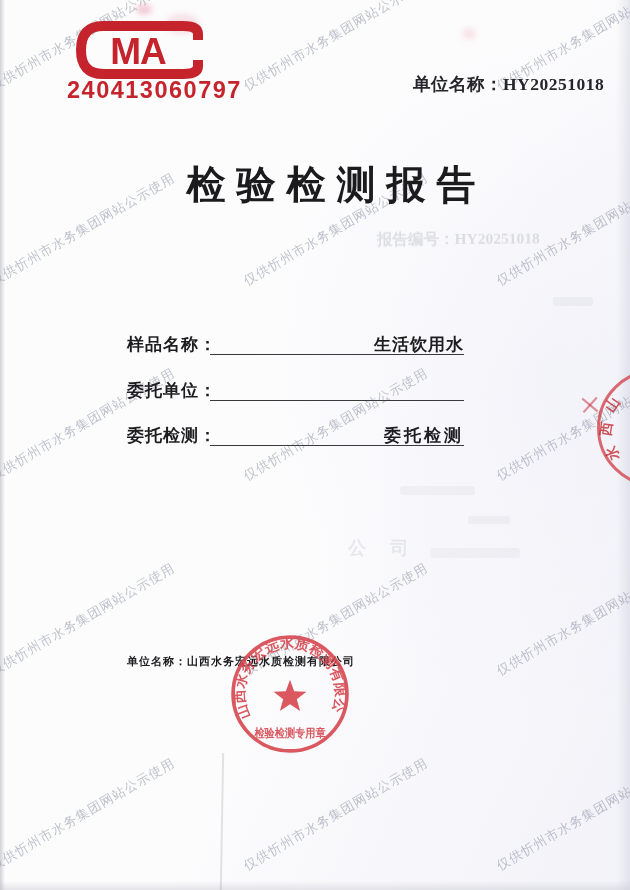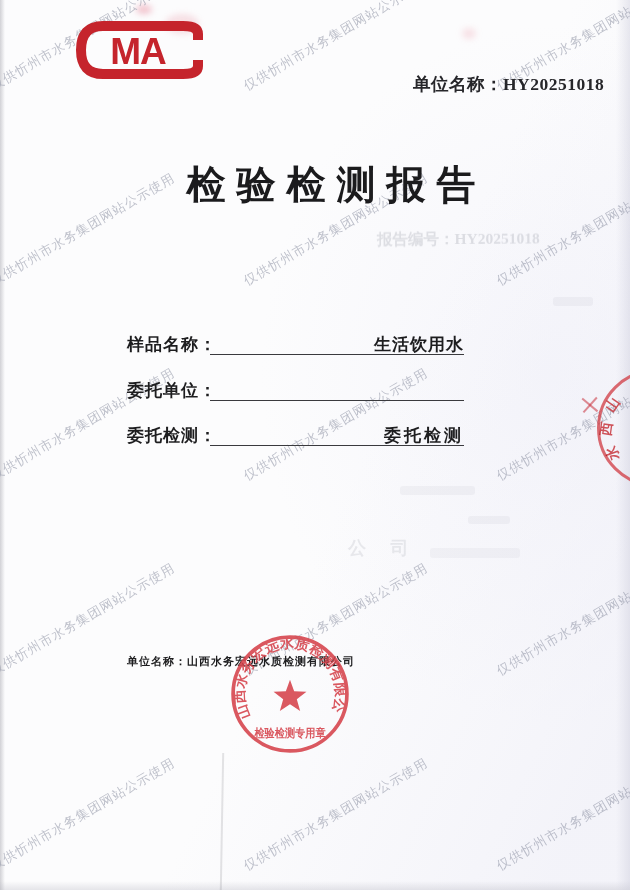--- a/index.html
+++ b/index.html
@@ -128,20 +128,21 @@
       <span class="wm" style="left: 245px; top: 858px; color: rgb(130, 135, 154);">仅供忻州市水务集团网站公示使用</span>
       <span class="wm" style="left: 498px; top: 858px; color: rgb(130, 135, 154);">仅供忻州市水务集团网站公示使用</span>
     </div>
 
   <div class="layer" id="content-layer">
 
     <svg class="cma-logo" width="132" height="62" viewBox="0 0 132 62">
       <path d="M 124 21 L 124 15 Q 124 7 109 7 L 29 7 Q 7 7 7 31 Q 7 55 29 55 L 109 55 Q 124 55 124 47 L 124 41" fill="none" stroke="#c5242c" stroke-width="10"></path>
       <text x="64" y="45" text-anchor="middle" fill="#c5242c" font-family="Liberation Sans, sans-serif" font-size="37" font-weight="800" letter-spacing="-1">MA</text>
     </svg>
+    <div class="cma-number">240413060797</div>
 
     <div class="report-no">
       <span>单位名称：</span><span>HY20251018</span>
     </div>
 
     <div class="doc-title">检验检测报告</div>
 
     <div class="field" id="field-0">
       <span class="flabel">样品名称：</span>
       <span class="fvalue">生活饮用水</span>

